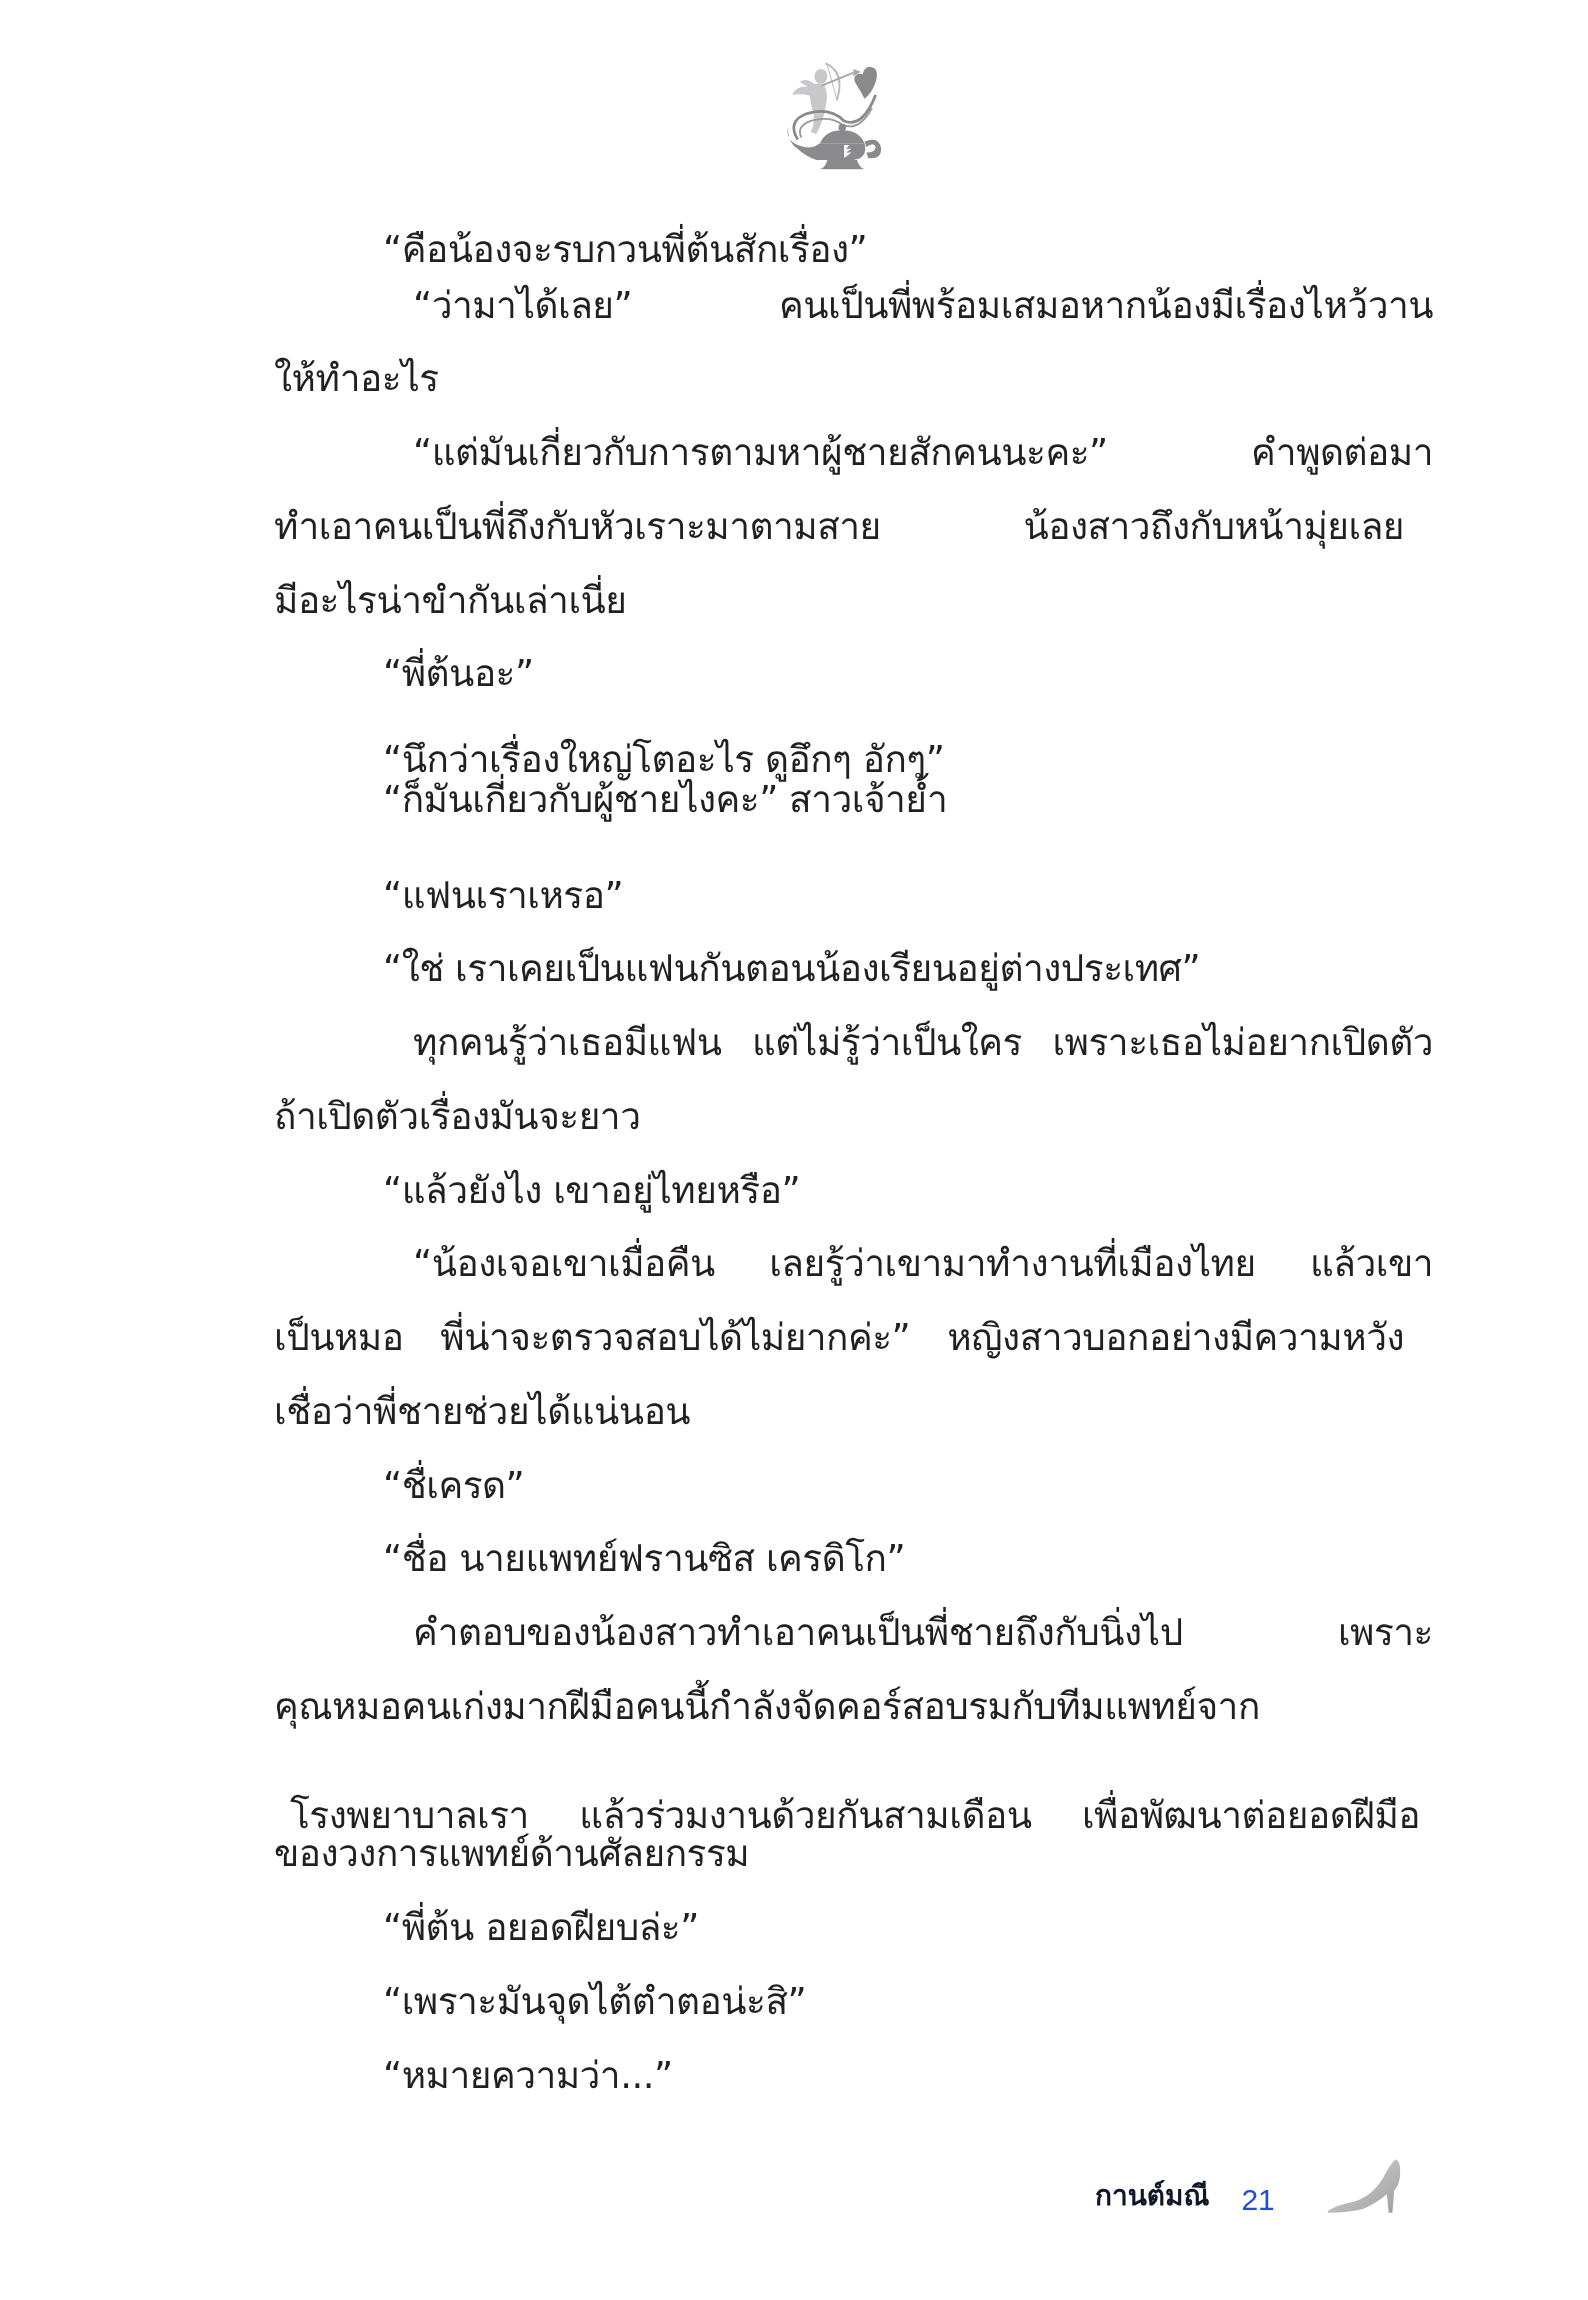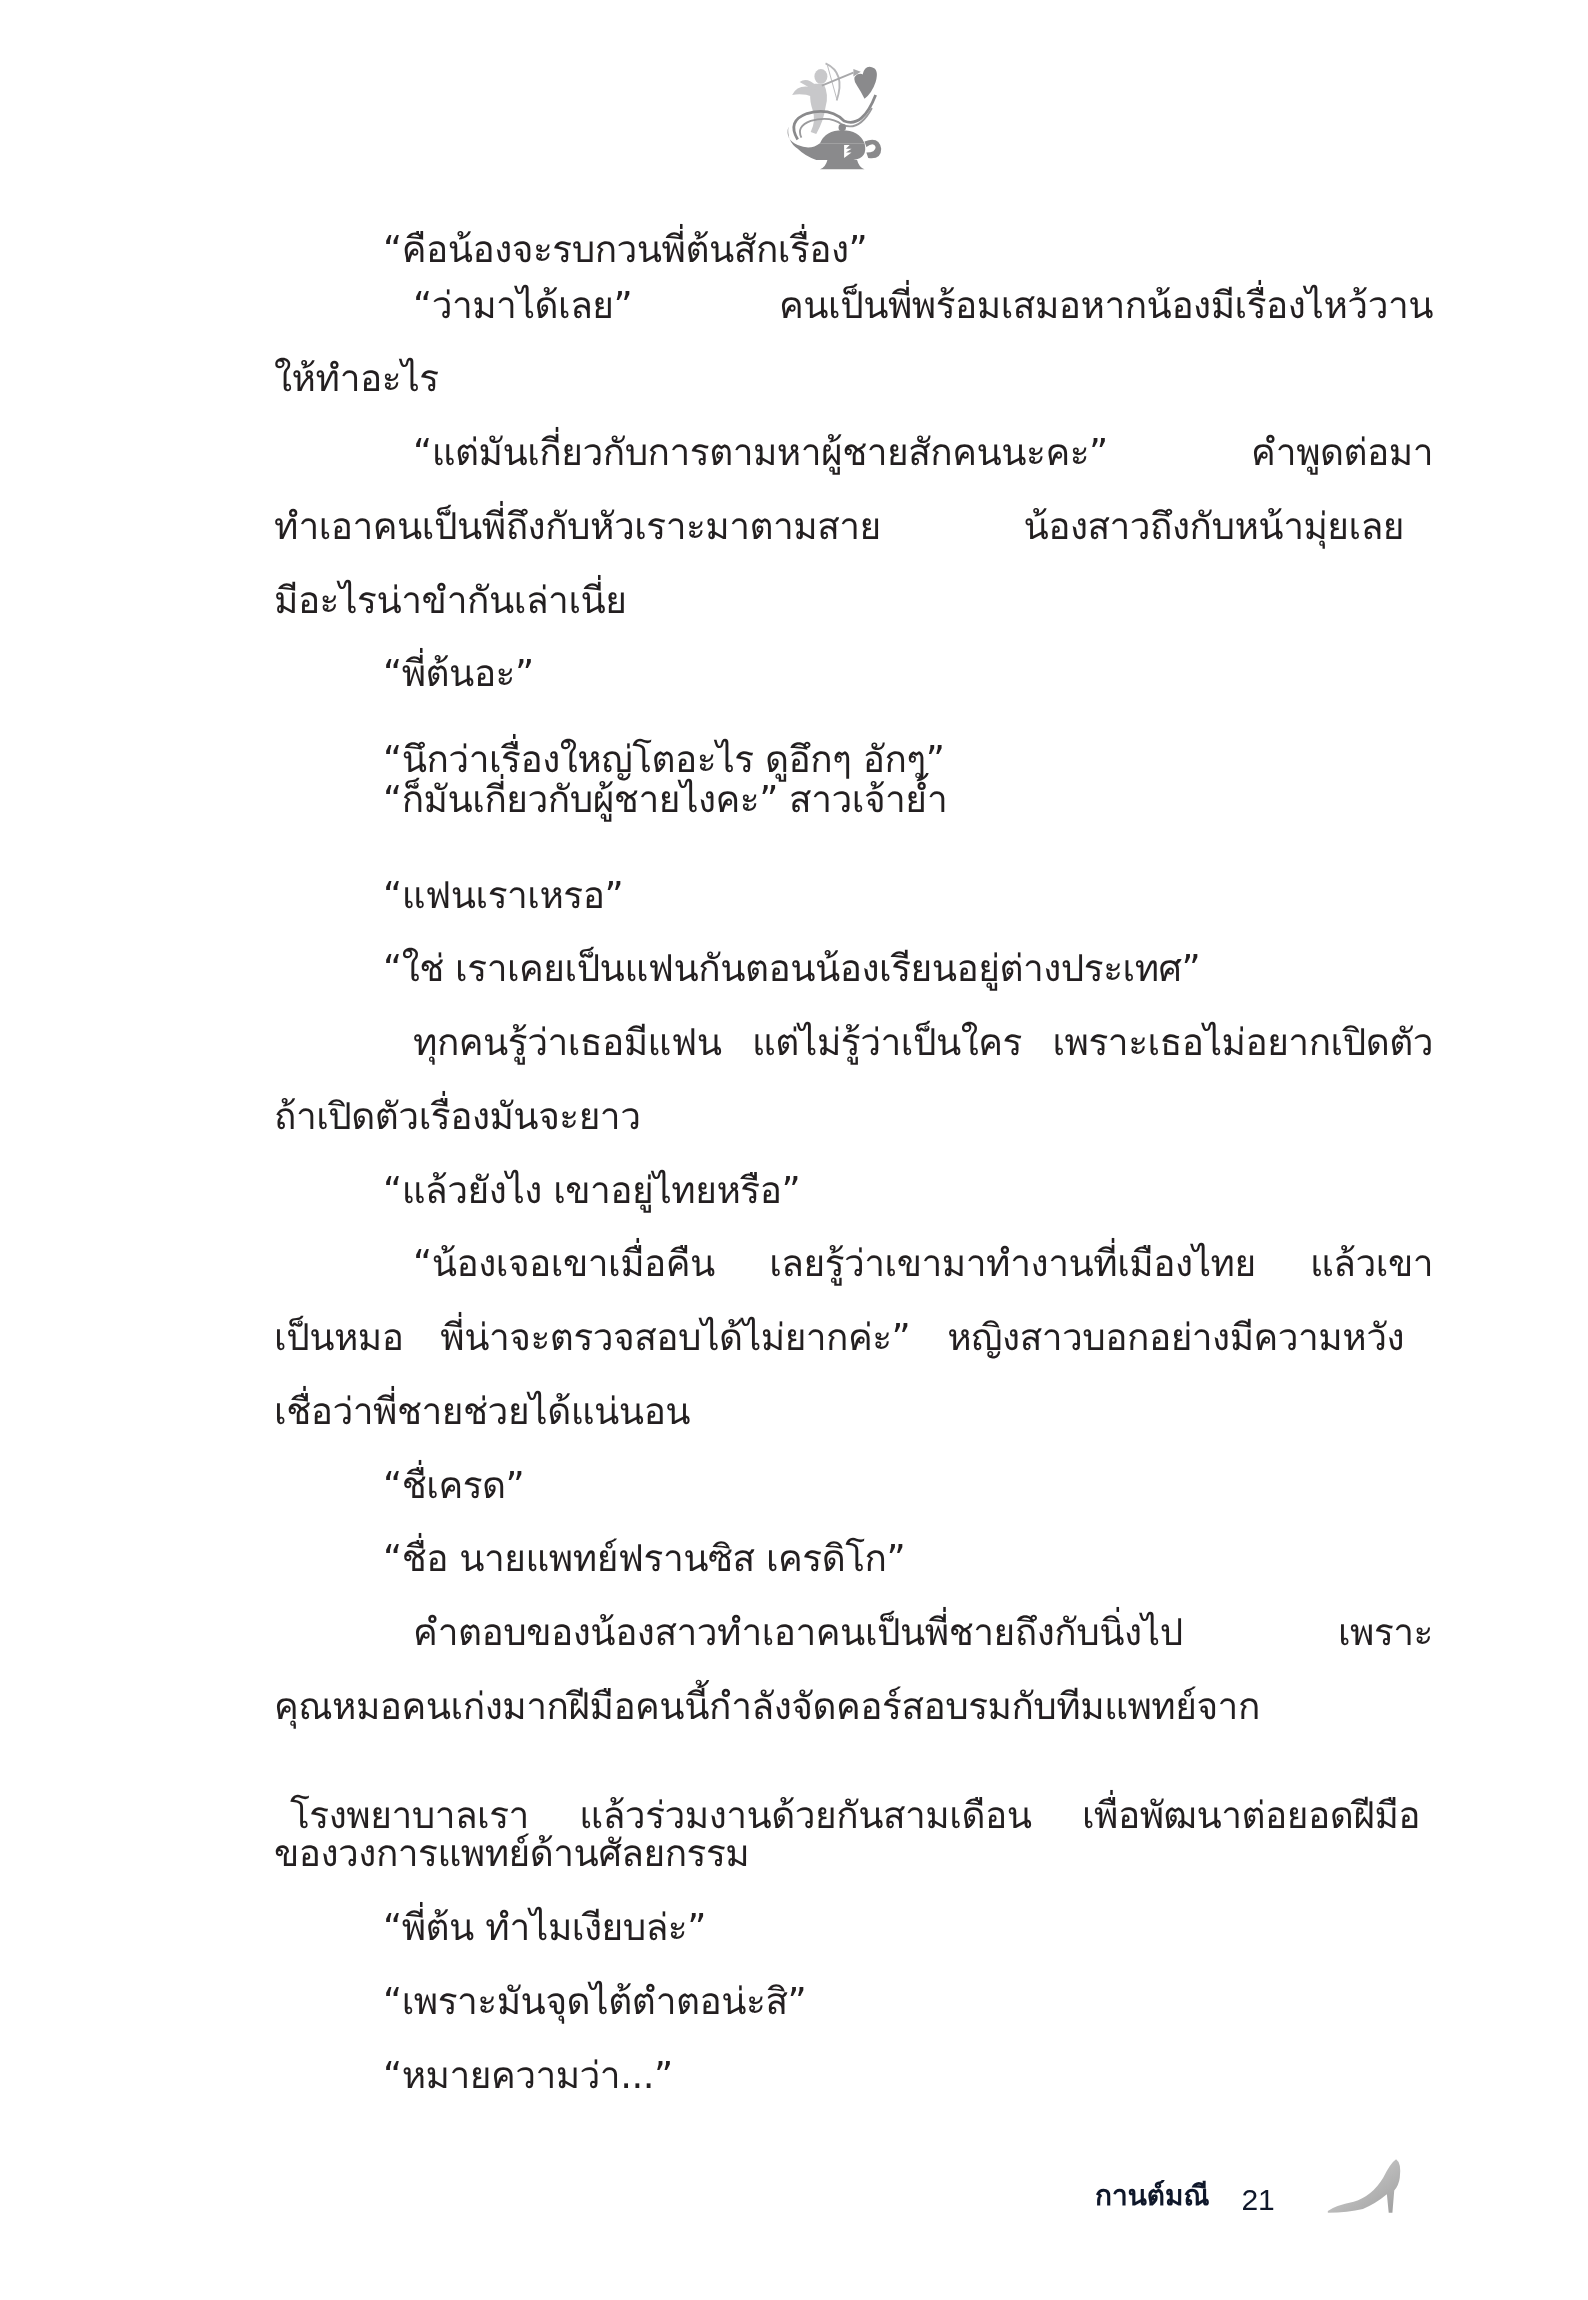--- a/index.html
+++ b/index.html
@@ -57,21 +57,21 @@
     .footer-title {
       font-family: "Liberation Sans", "DejaVu Sans", sans-serif;
       font-weight: bold;
       font-size: 28px;
       color: #0f172a;
       margin-right: 32px;
     }
     .footer-page {
       font-family: "Liberation Sans", "DejaVu Sans", sans-serif;
       font-size: 30px;
-      color: #0f172a;
+      color: #1d4ed8;
     }
     .footer-shoe {
       position: absolute;
       left: 1326px;
       top: 2157px;
       width: 83px;
       height: 58px;
     }
   </style>
 </head>
@@ -125,21 +125,21 @@
     <div class="line indent" style="top: 959px;">“แล้วยังไง เขาอยู่ไทยหรือ”</div>
     <div class="line indent justify" style="top: 1032px;">“น้องเจอเขาเมื่อคืน  เลยรู้ว่าเขามาทำงานที่เมืองไทย  แล้วเขา</div>
     <div class="line justify" style="top: 1106px;">เป็นหมอ พี่น่าจะตรวจสอบได้ไม่ยากค่ะ” หญิงสาวบอกอย่างมีความหวัง</div>
     <div class="line" style="top: 1180px;">เชื่อว่าพี่ชายช่วยได้แน่นอน</div>
     <div class="line indent" style="top: 1254px;">“ชื่เครด”</div>
     <div class="line indent" style="top: 1327px;">“ชื่อ นายแพทย์ฟรานซิส เครดิโก”</div>
     <div class="line indent justify" style="top: 1401px;">คำตอบของน้องสาวทำเอาคนเป็นพี่ชายถึงกับนิ่งไป  เพราะ</div>
     <div class="line justify" style="top: 1475px;">คุณหมอคนเก่งมากฝีมือคนนี้กำลังจัดคอร์สอบรมกับทีมแพทย์จาก</div>
     <div class="line justify" style="top: 1584px; margin-left: 16px;">โรงพยาบาลเรา แล้วร่วมงานด้วยกันสามเดือน เพื่อพัฒนาต่อยอดฝีมือ</div>
     <div class="line" style="top: 1622px;">ของวงการแพทย์ด้านศัลยกรรม</div>
-    <div class="line indent" style="top: 1696px;">“พี่ต้น ทำไมเงียบล่ะ”</div>
+    <div class="line indent" style="top: 1696px;">“พี่ต้น อยอดฝียบล่ะ”</div>
     <div class="line indent" style="top: 1770px;">“เพราะมันจุดไต้ตำตอน่ะสิ”</div>
     <div class="line indent" style="top: 1844px;">“หมายความว่า...”</div>
   </div>
 
 <div class="footer">
   <span class="footer-title">กานต์มณี</span>
   <span class="footer-page">21</span>
 </div>
 <svg class="footer-shoe" viewBox="0 0 90 62">
   <defs>

